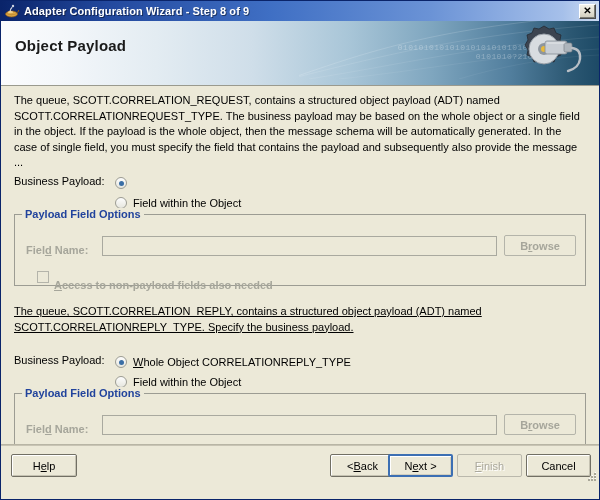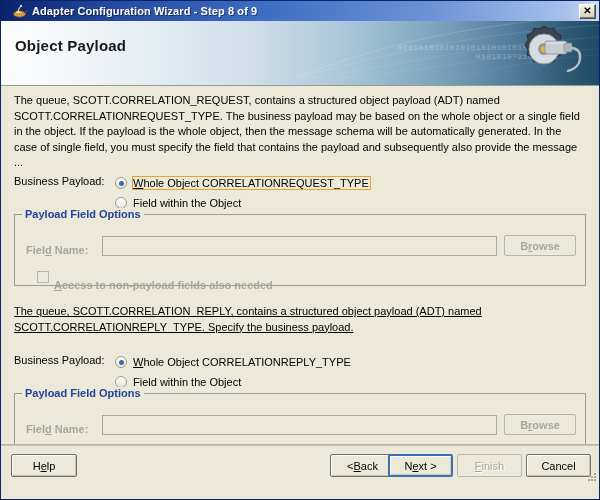--- a/index.html
+++ b/index.html
@@ -22,21 +22,21 @@
     box-sizing: border-box;
     border: 1px solid #0a246a;
   }
 
   
   .titlebar {
     height: 20px;
     background: linear-gradient(to right, #0a246a 0%, #23499e 18%, #3f6fc4 45%, #6b93d6 72%, #a6c0ea 94%, #cddcf2 100%);
     display: flex;
     align-items: center;
-    padding: 0 2px 0 11px;
+    padding: 0 2px 0 3px;
     box-sizing: border-box;
     position: relative;
   }
   .title-icon {
     width: 16px;
     height: 16px;
     margin-right: 4px;
     flex: 0 0 auto;
     position: relative;
   }
@@ -390,21 +390,20 @@
 
   <div class="body">
 
     <div class="para" id="para1">The queue, SCOTT.CORRELATION_REQUEST, contains a structured object payload (ADT) named SCOTT.CORRELATIONREQUEST_TYPE.  The business payload may be based on the whole object or a single field in the object. If the payload is the whole object, then the message schema will be automatically generated. In the case of single field, you must specify the field that contains the payload and subsequently also provide the message ...</div>
 
     <div class="payload-row" id="payload-row1">
       <div class="payload-label">Business Payload:</div>
       <div class="radio-col">
         <label class="radio-line">
           <span class="radio checked"></span>
-          <span class="radio-text focused"><u class="mn">W</u><span>hole Object CORRELATIONREQUEST_TYPE</span></span>
         </label>
         <label class="radio-line">
           <span class="radio"></span>
           <span class="radio-text"><u class="mn">F</u><span>ield within the Object</span></span>
         </label>
       </div>
     </div>
 
     <div class="groupbox" id="group1">
       <div class="group-title">Payload Field Options</div>

